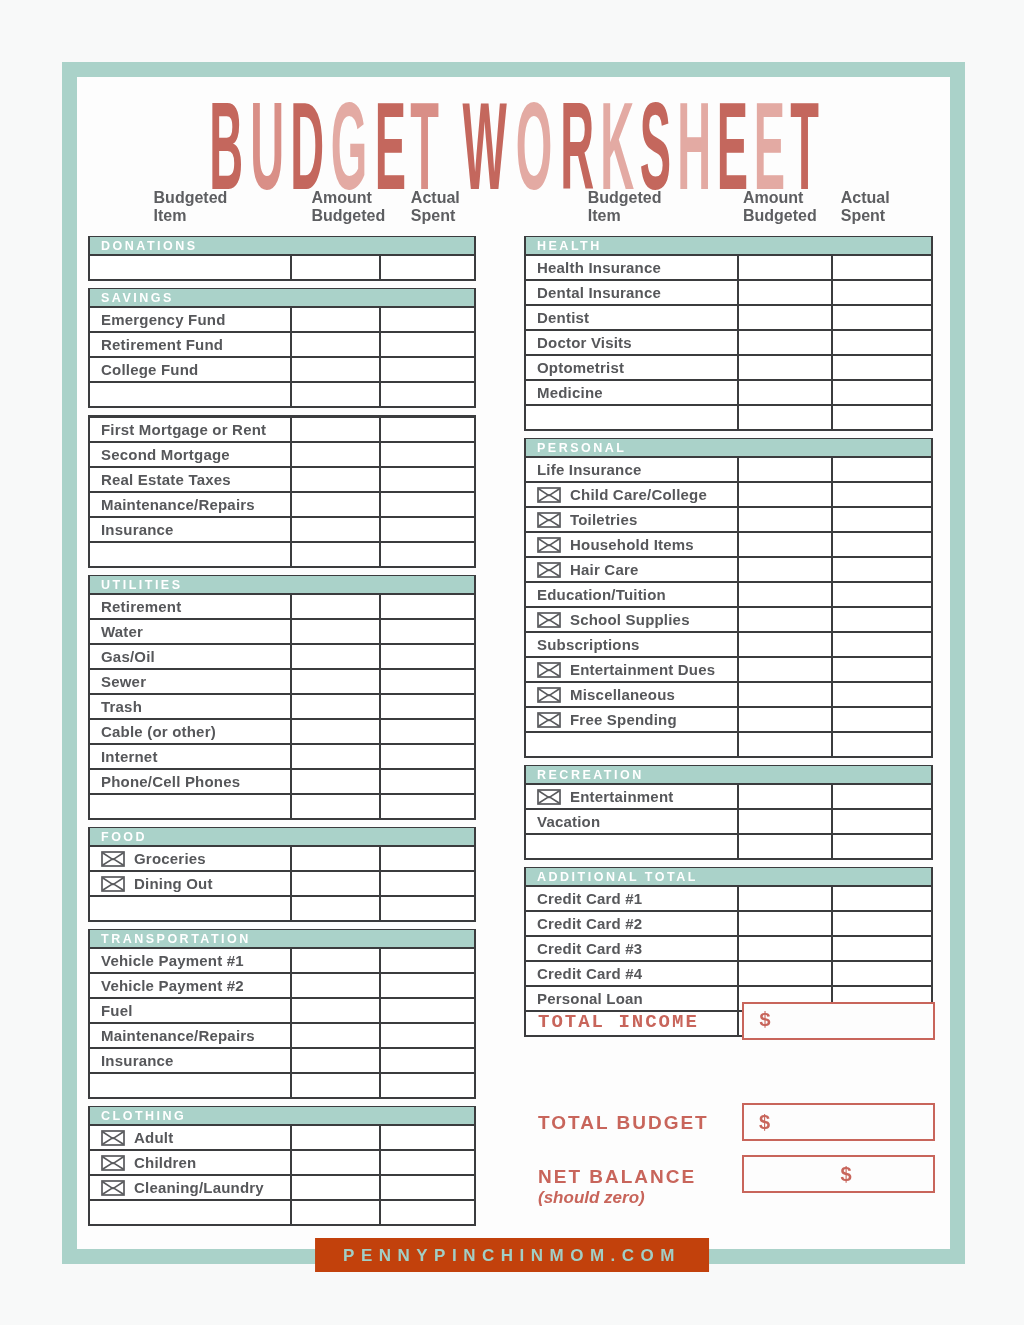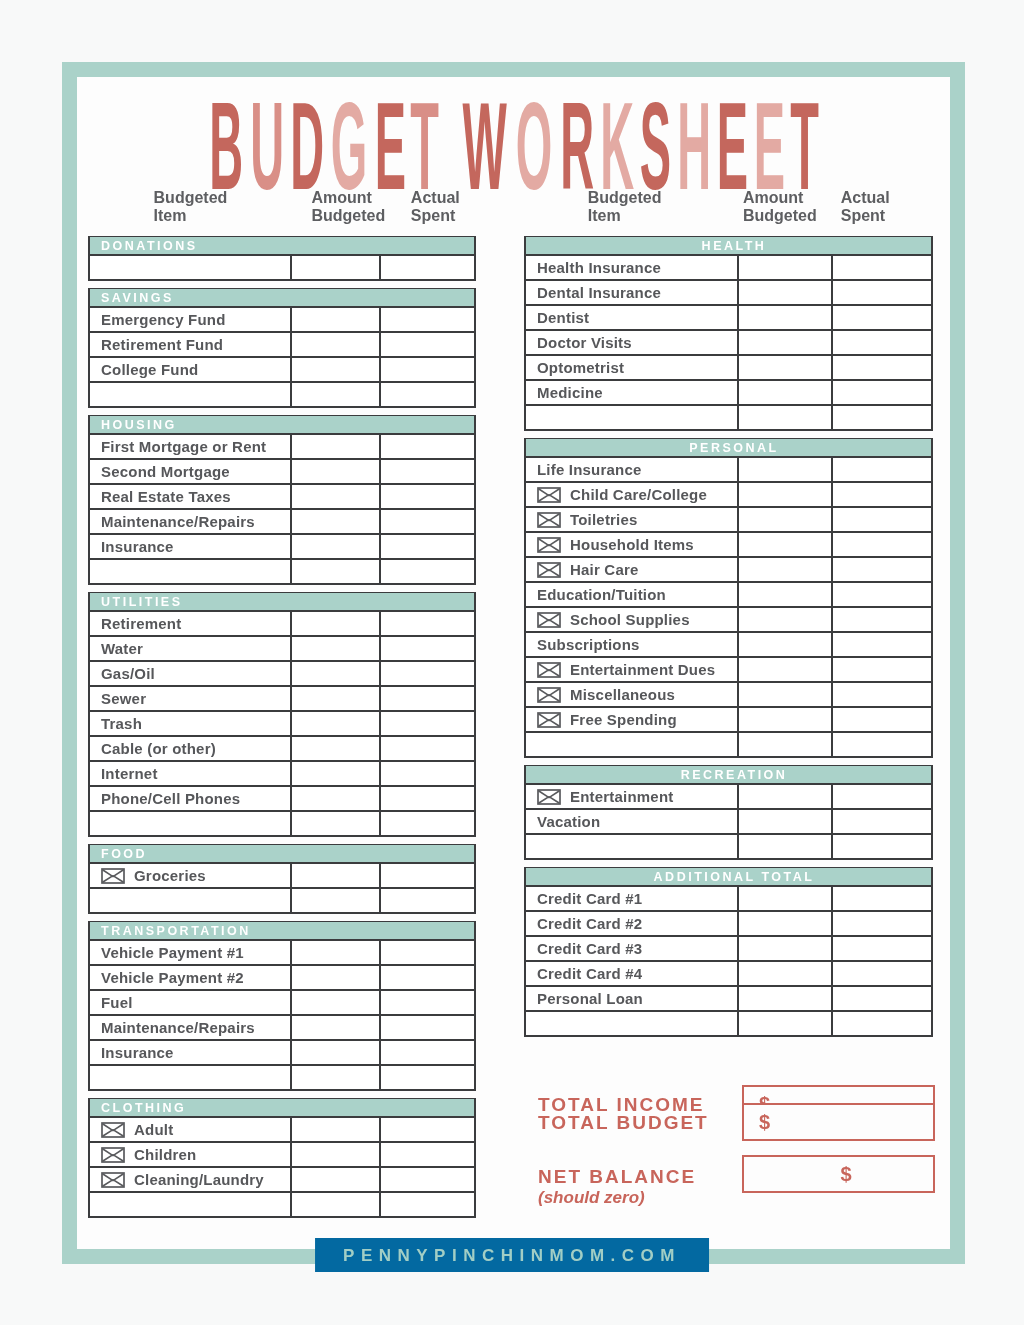--- a/index.html
+++ b/index.html
@@ -32,21 +32,21 @@
   .col-headers.left{left:88px;width:416px;}
   .col-headers.right{left:524px;width:409px;}
   .hcell{display:flex;justify-content:center;align-items:flex-start;box-sizing:border-box;}
   .hcell.c1{flex:0 0 52.2%;}
   .hcell.c2{flex:0 0 23.7%;}
   .hcell.c3{flex:1;}
   .hcell span{display:inline-block;max-width:86px;}
   
   .col{position:absolute;top:236px;}
   .col.left{left:88px;width:388px;}
-  .col.right{left:524px;width:409px;text-align:center;}
+  .col.right{left:524px;width:409px;}
   .section{
     margin-bottom:7px;background:#fff;
     border:2px solid #3b3c3e;border-top-width:1px;
   }
   .section-header{
     height:17px;background:#aad2c9;color:#ffffff;
     font-weight:bold;font-size:12.5px;letter-spacing:2.5px;line-height:18px;
     padding-left:11px;overflow:hidden;
   }
   .row{
@@ -59,21 +59,21 @@
     white-space:nowrap;overflow:hidden;
   }
   .cell-label svg{margin-right:9px;flex:0 0 auto;}
   .cell-amount{
     flex:0 0 23.7%;box-sizing:border-box;
     border-left:2px solid #3b3c3e;border-right:2px solid #3b3c3e;
   }
   .cell-actual{flex:1;}
   
   .total-row{position:absolute;left:538px;width:397px;height:39px;}
-  #t1{top:1085px;}
+  #t1{top:1002px;font-family:Liberation Mono, monospace;}
   #t2{top:1103px;}
   #t3{top:1155px;text-align:center;}
   .total-label{
     position:absolute;left:0;top:50%;transform:translateY(-50%);
     color:#c8655b;font-weight:bold;font-size:19px;letter-spacing:2px;white-space:nowrap;
   }
   #t3 .total-label{top:11px;transform:none;}
   .total-note{
     position:absolute;left:0;top:33px;color:#c8655b;
     font-style:italic;font-weight:bold;font-size:17px;white-space:nowrap;
@@ -82,21 +82,21 @@
     position:absolute;left:204px;top:0;width:193px;height:38px;
     box-sizing:border-box;border:2px solid #c8655b;background:#fdfdfd;
   }
   .dollar{
     display:inline-block;font-size:20px;font-weight:bold;color:#c8655b;
     line-height:34px;padding-left:15px;
   }
   
   .footer{
     position:absolute;top:1238px;left:50%;transform:translateX(-50%);
-    height:34px;line-height:36px;background:#0369a1;padding:0 28px;
+    height:34px;line-height:36px;background:#c2410c;padding:0 28px;
     color:#a2cec5;font-weight:bold;font-size:17px;letter-spacing:6.5px;
     white-space:nowrap;z-index:2;
   }
 </style>
 </head>
 <body>
 
 <div class="frame"></div>
 
 <div class="title">
@@ -177,21 +177,20 @@
       </div>
       <div class="row">
         <div class="cell-label">
           <span></span>
         </div>
         <div class="cell-amount"></div>
         <div class="cell-actual"></div>
       </div>
     </div>
     <div class="section">
-      <div class="section-header">HOUSING</div>
       <div class="row">
         <div class="cell-label">
           <span>First Mortgage or Rent</span>
         </div>
         <div class="cell-amount"></div>
         <div class="cell-actual"></div>
       </div>
       <div class="row">
         <div class="cell-label">
           <span>Second Mortgage</span>
@@ -297,20 +296,32 @@
     <div class="section">
       <div class="section-header">FOOD</div>
       <div class="row">
         <div class="cell-label">
           <svg width="24" height="16" viewBox="0 0 24 16">
             <rect x="1" y="1" width="22" height="14" fill="none" stroke="#595a5d" stroke-width="1.7"></rect>
             <path d="M1.5 1.8 L12 8.6 L22.5 1.8" fill="none" stroke="#595a5d" stroke-width="1.7"></path>
             <path d="M1.5 14.2 L12 7.6 M22.5 14.2 L12 7.6" fill="none" stroke="#595a5d" stroke-width="1.7"></path>
           </svg>
           <span>Groceries</span>
+        </div>
+        <div class="cell-amount"></div>
+        <div class="cell-actual"></div>
+      </div>
+      <div class="row">
+        <div class="cell-label">
+          <svg width="24" height="16" viewBox="0 0 24 16">
+            <rect x="1" y="1" width="22" height="14" fill="none" stroke="#595a5d" stroke-width="1.7"></rect>
+            <path d="M1.5 1.8 L12 8.6 L22.5 1.8" fill="none" stroke="#595a5d" stroke-width="1.7"></path>
+            <path d="M1.5 14.2 L12 7.6 M22.5 14.2 L12 7.6" fill="none" stroke="#595a5d" stroke-width="1.7"></path>
+          </svg>
+          <span>Dining Out</span>
         </div>
         <div class="cell-amount"></div>
         <div class="cell-actual"></div>
       </div>
       <div class="row">
         <div class="cell-label">
           <span></span>
         </div>
         <div class="cell-amount"></div>
         <div class="cell-actual"></div>

